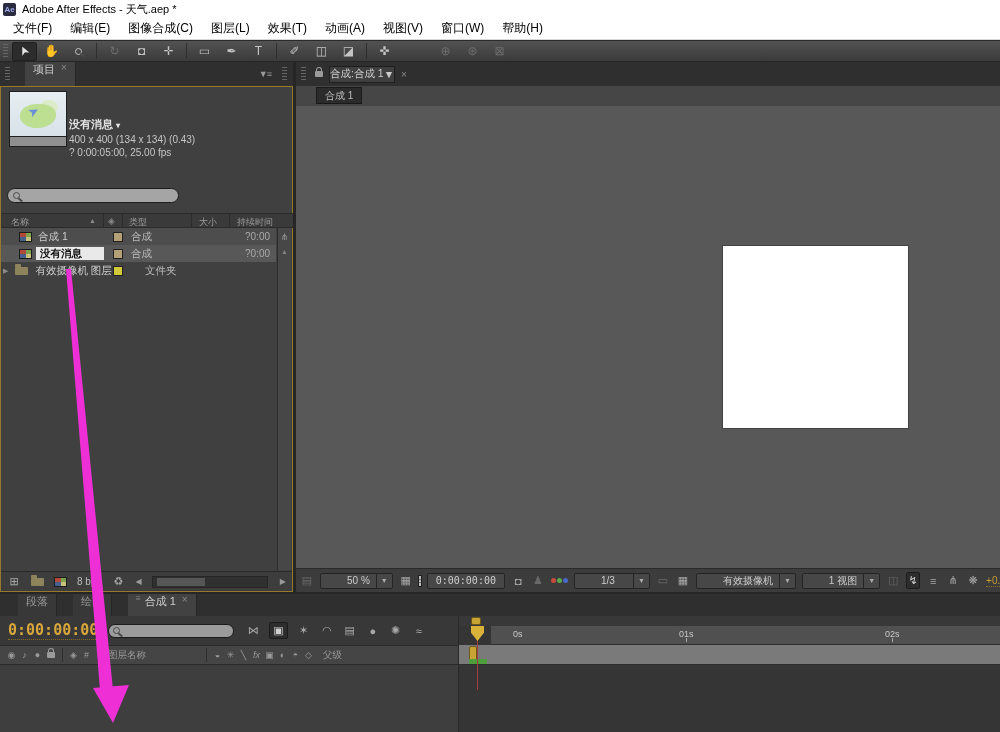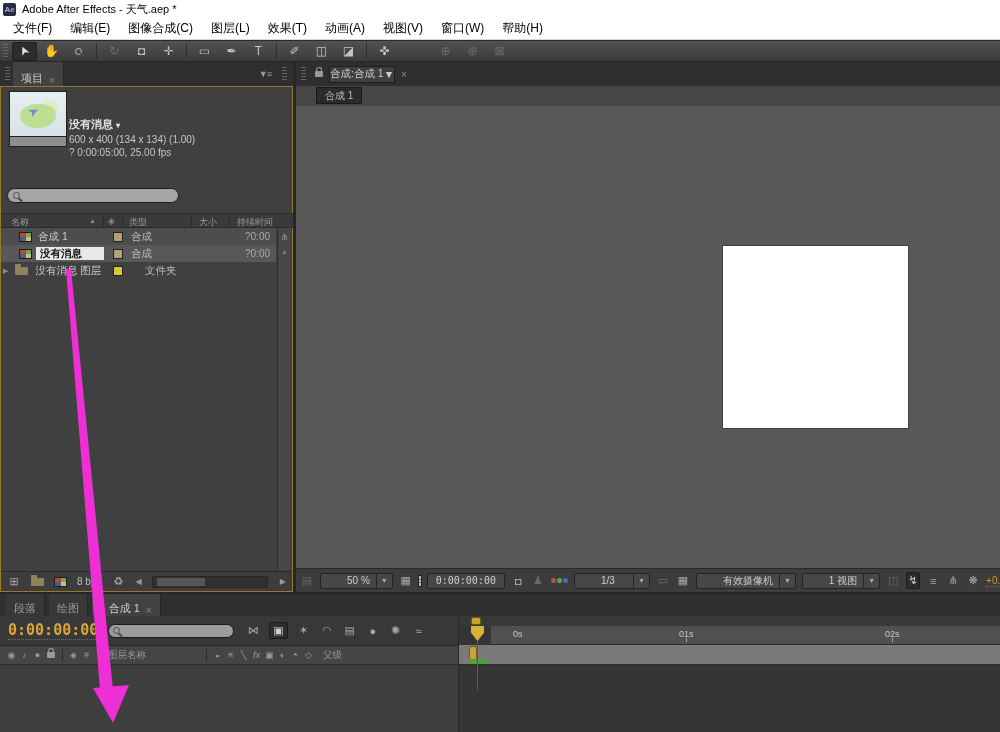--- a/index.html
+++ b/index.html
@@ -36,21 +36,21 @@
   .mag::after { content:''; position:absolute; width:5px; height:1.5px; background:#4a4a4a;
                 right:-4px; bottom:-2px; transform:rotate(40deg); }
   .lockico { width:8px; height:6px; background:#9a9a9a; position:relative; border-radius:1px; flex:none; }
   .lockico::before { content:''; position:absolute; top:-4px; left:1px; width:4px; height:4px;
                      border:1.5px solid #9a9a9a; border-bottom:none; border-radius:3px 3px 0 0; }
   .ddl { height:16px; background:#474747; border:1px solid #242424; border-radius:2px;
          display:flex; align-items:center; color:#cccccc; font-size:10px; }
   .ddl .lbl { padding:0 6px; white-space:nowrap;margin-left:20px; }
   .ddl .arr { border-left:1px solid #242424; padding:0 4px; font-size:7px; color:#aaaaaa; height:100%; display:flex; align-items:center; }
   .panel-tabbar { background:#2f2f2f; display:flex; align-items:center; }
-  .ptab { height:100%; display:flex; align-items:flex-end; font-size:11px; color:#999; padding:0 8px; background:#383838; margin-right:4px; border-right:1px solid #262626; }
+  .ptab { height:100%; display:flex; align-items:flex-start; font-size:11px; color:#999; padding:0 8px; background:#383838; margin-right:4px; border-right:1px solid #262626;margin-left:12px; }
   .ptab.active { background:#424242; color:#cfcfcf; }
   .close-x { color:#8a8a8a; font-size:10px; margin-left:6px; }
   .pmenu { color:#9a9a9a; font-size:9px; letter-spacing:-1px; }
 
   
   .proj-panel { left:0; top:62px; width:293px; height:530px; background:#2f2f2f; }
   .proj-content { position:absolute; left:0; top:24px; width:293px; height:506px;
                   background:#404040; border:1px solid #97792a; }
   .thumb { position:absolute; left:8px; top:4px; width:58px; height:46px; background:linear-gradient(#e8eef2,#d7e2e8); border:1px solid #1f1f1f; overflow:hidden; }
   .thumb-bar { position:absolute; left:8px; top:50px; width:58px; height:10px; background:#8f8f8f; border:1px solid #1f1f1f; border-top:none; }
@@ -223,21 +223,21 @@
     <div class="proj-content">
 
       <div class="thumb">
         <span class="blob2"></span>
         <span class="blob"></span>
         <span class="thumb-arrow">➤</span>
       </div>
       <div class="thumb-bar"></div>
       <div class="abs" style="left:68px; top:6px;">
         <div class="info-name"><span>没有消息</span> <span style="font-size:8px;">▾</span></div>
-        <div class="info-line">600 x 400 (134 x 134) (1.00)</div>
+        <div class="info-line">400 x 400 (134 x 134) (0.43)</div>
         <div class="info-line">? 0:00:05:00, 25.00 fps</div>
       </div>
 
       <div class="searchbox">
         <span class="mag"></span>
       </div>
 
       <div class="tbl-head">
         <span class="abs" style="left:10px; top:2px;">名称</span>
         <span class="abs" style="left:88px; top:3px; font-size:7px; color:#8a8a8a;">▲</span>
@@ -271,21 +271,21 @@
             <span></span>
           </span>
         <span style="margin-left:4px; background:#e9e9e9; color:#111; font-weight:bold; padding:0 4px; height:13px; line-height:13px; min-width:68px;">没有消息</span>
         <span class="swatch" style="background:#b3a077;"></span>
         <span class="abs" style="left:130px; color:#bbb;">合成</span>
         <span class="abs" style="left:244px; color:#aaa; font-size:10px;">?0:00</span>
       </div>
       <div class="prow" style="top:175px;">
         <span style="margin-left:2px; font-size:7px; color:#8a8a8a;">▶</span>
         <span class="folder-ico" style="margin-left:7px;"></span>
-        <span style="margin-left:7px;">没有消息 图层</span>
+        <span style="margin-left:7px;">有效摄像机 图层</span>
         <span class="swatch" style="background:#d5ca39;"></span>
         <span class="abs" style="left:144px; color:#bbb;">文件夹</span>
       </div>
 
       <div class="scroll-strip">
         <span style="font-size:9px;">⋔</span>
         <span style="font-size:7px; color:#828282;">▲</span>
       </div>
 
       <div class="proj-footer">

